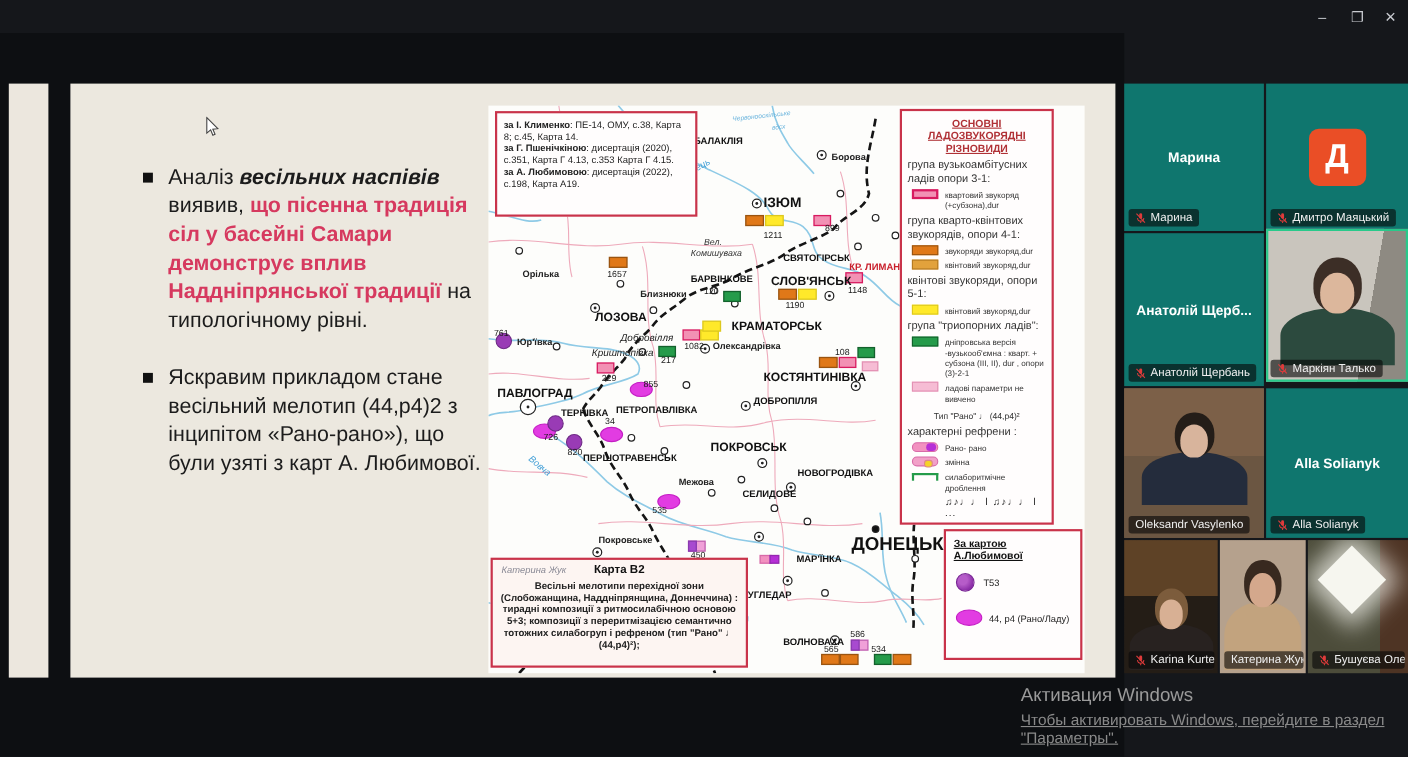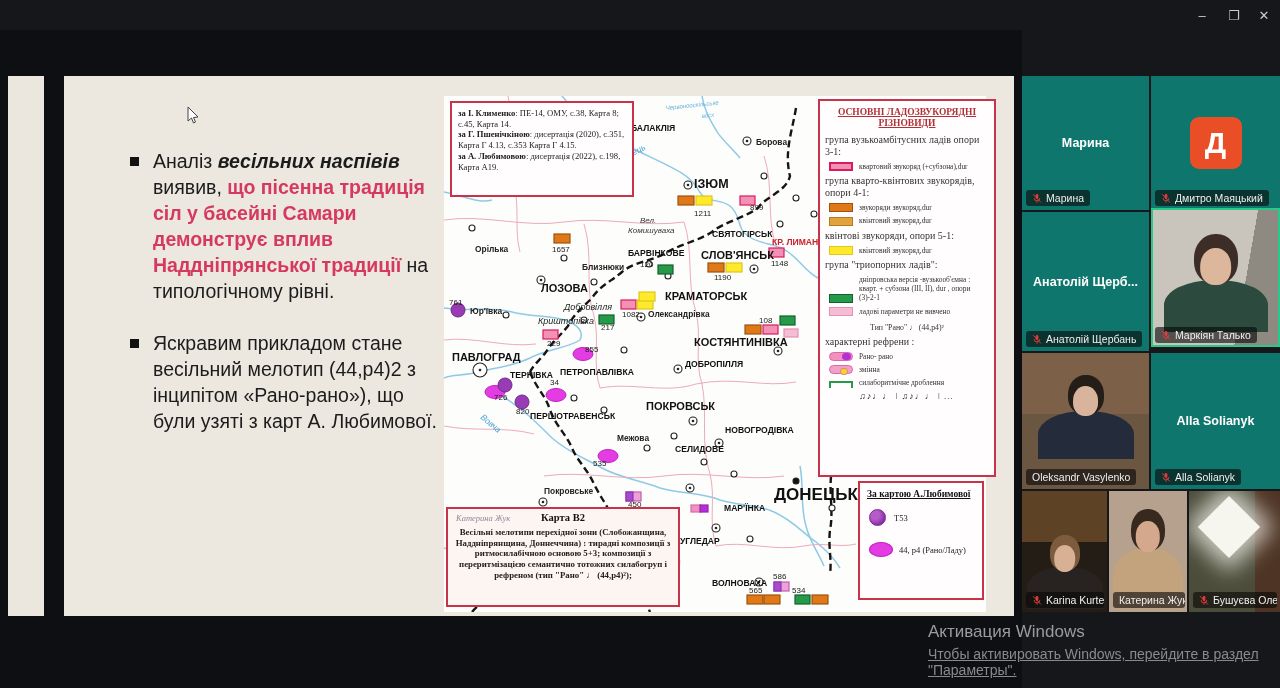--- a/index.html
+++ b/index.html
@@ -16,28 +16,28 @@
   
   .bullets{position:absolute;left:66px;top:72px;width:320px;}
   .bullet-item{display:flex;margin-bottom:26px;}
   .bullet-sq{flex:0 0 9px;width:9px;height:9px;background:#111;margin:9px 14px 0 0;}
   .bullet-text{font-size:19.5px;line-height:26px;color:#1c1c1c;}
   .seg-bi{font-weight:bold;font-style:italic;}
   .seg-accent{font-weight:bold;color:#d6395f;}
   
   .map-panel{position:absolute;left:380px;top:20px;width:542px;height:516px;background:#fdfdfb;}
   .map-panel svg.mapsvg{position:absolute;left:0;top:0;}
-  .redbox{position:absolute;background:#fffdfd;border:2px solid #c9334a;box-sizing:border-box;font-family:Liberation Serif, serif;}
+  .redbox{position:absolute;background:#fffdfd;border:2px solid #c9334a;box-sizing:border-box;}
   .source-box{left:6px;top:5px;width:184px;height:96px;padding:5px 6px;font-size:8.6px;
               line-height:1.25;color:#222;}
-  .legend-box{left:374px;top:3px;width:178px;height:378px;padding:4px 5px;}
+  .legend-box{left:374px;top:3px;width:140px;height:378px;padding:4px 5px;}
   .legend-title{color:#b03136;font-weight:bold;font-size:9.5px;text-align:center;
                 text-decoration:underline;margin:2px 0 4px 0;line-height:1.2;}
   .lg-h{font-size:10px;color:#333;margin:4px 0 3px 0;line-height:1.2;}
-  .lg-row{display:flex;align-items:flex-end;margin:3px 0 3px 4px;font-size:7.4px;color:#333;line-height:1.25;}
+  .lg-row{display:flex;align-items:flex-start;margin:3px 0 3px 4px;font-size:7.4px;color:#333;line-height:1.25;}
   .lg-row .lbl{padding-top:1px;}
   .lg-center{font-size:7.8px;color:#333;text-align:center;margin:7px 0 4px 0;}
   .lg-notes{font-size:9px;color:#222;margin:1px 0 0 34px;letter-spacing:1px;}
   .sw{flex:0 0 24px;width:24px;height:9px;margin-right:6px;box-sizing:border-box;position:relative;}
   .sw-pinkb{background:#f291b4;border:2px solid #d81b60;}
   .sw-orange{background:#e07818;border:1px solid #9a5410;}
   .sw-tan{background:#e2a23c;border:1px solid #b57b22;}
   .sw-yellow{background:#ffe92a;border:1px solid #ddc81e;}
   .sw-green{background:#259b4a;border:1px solid #13612c;}
   .sw-lightpink{background:#f6bcd4;border:1px solid #e391b4;}

